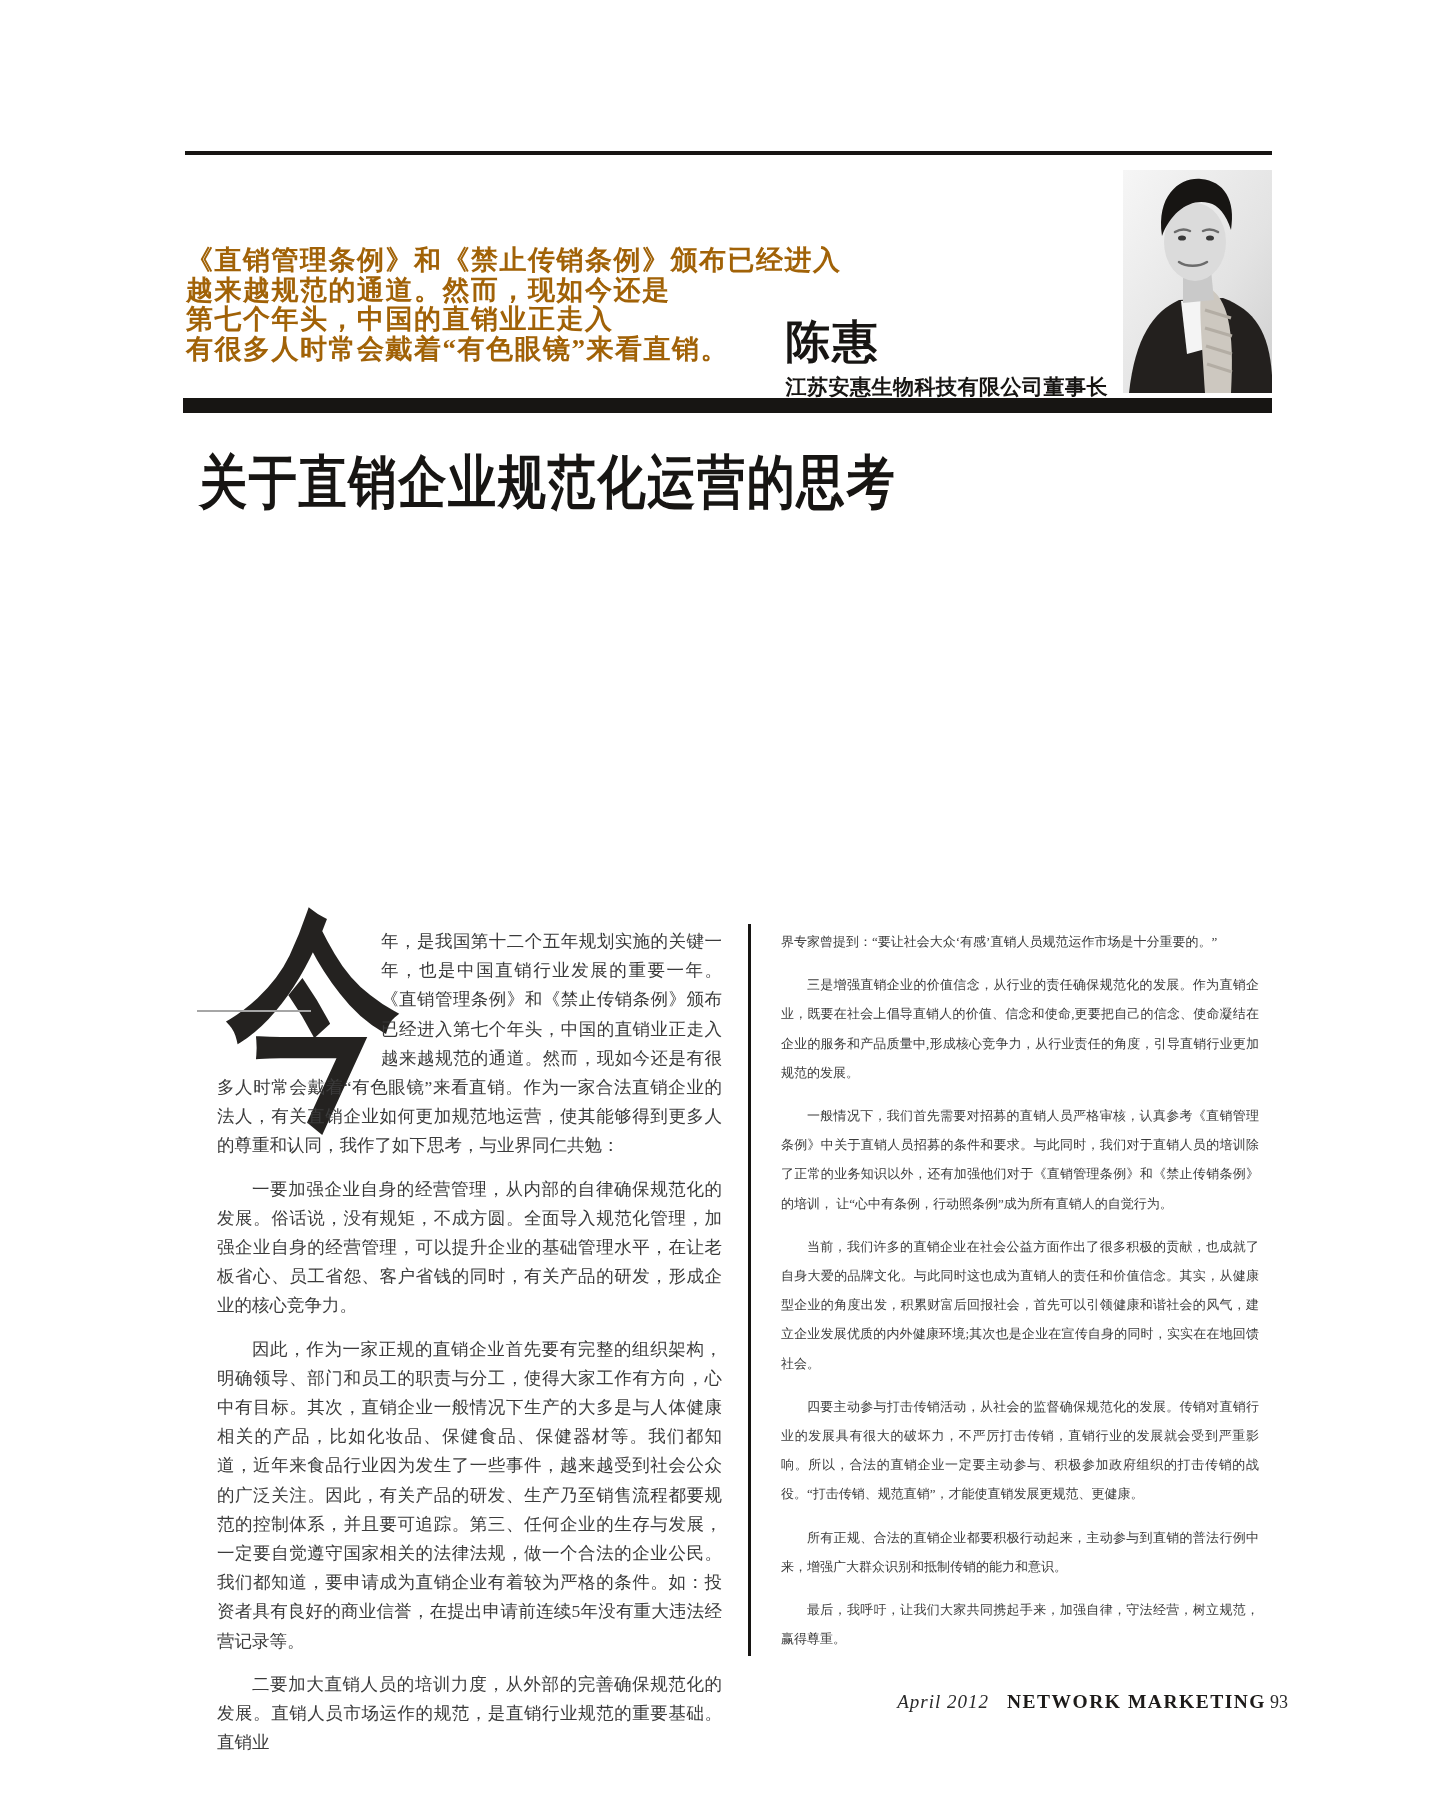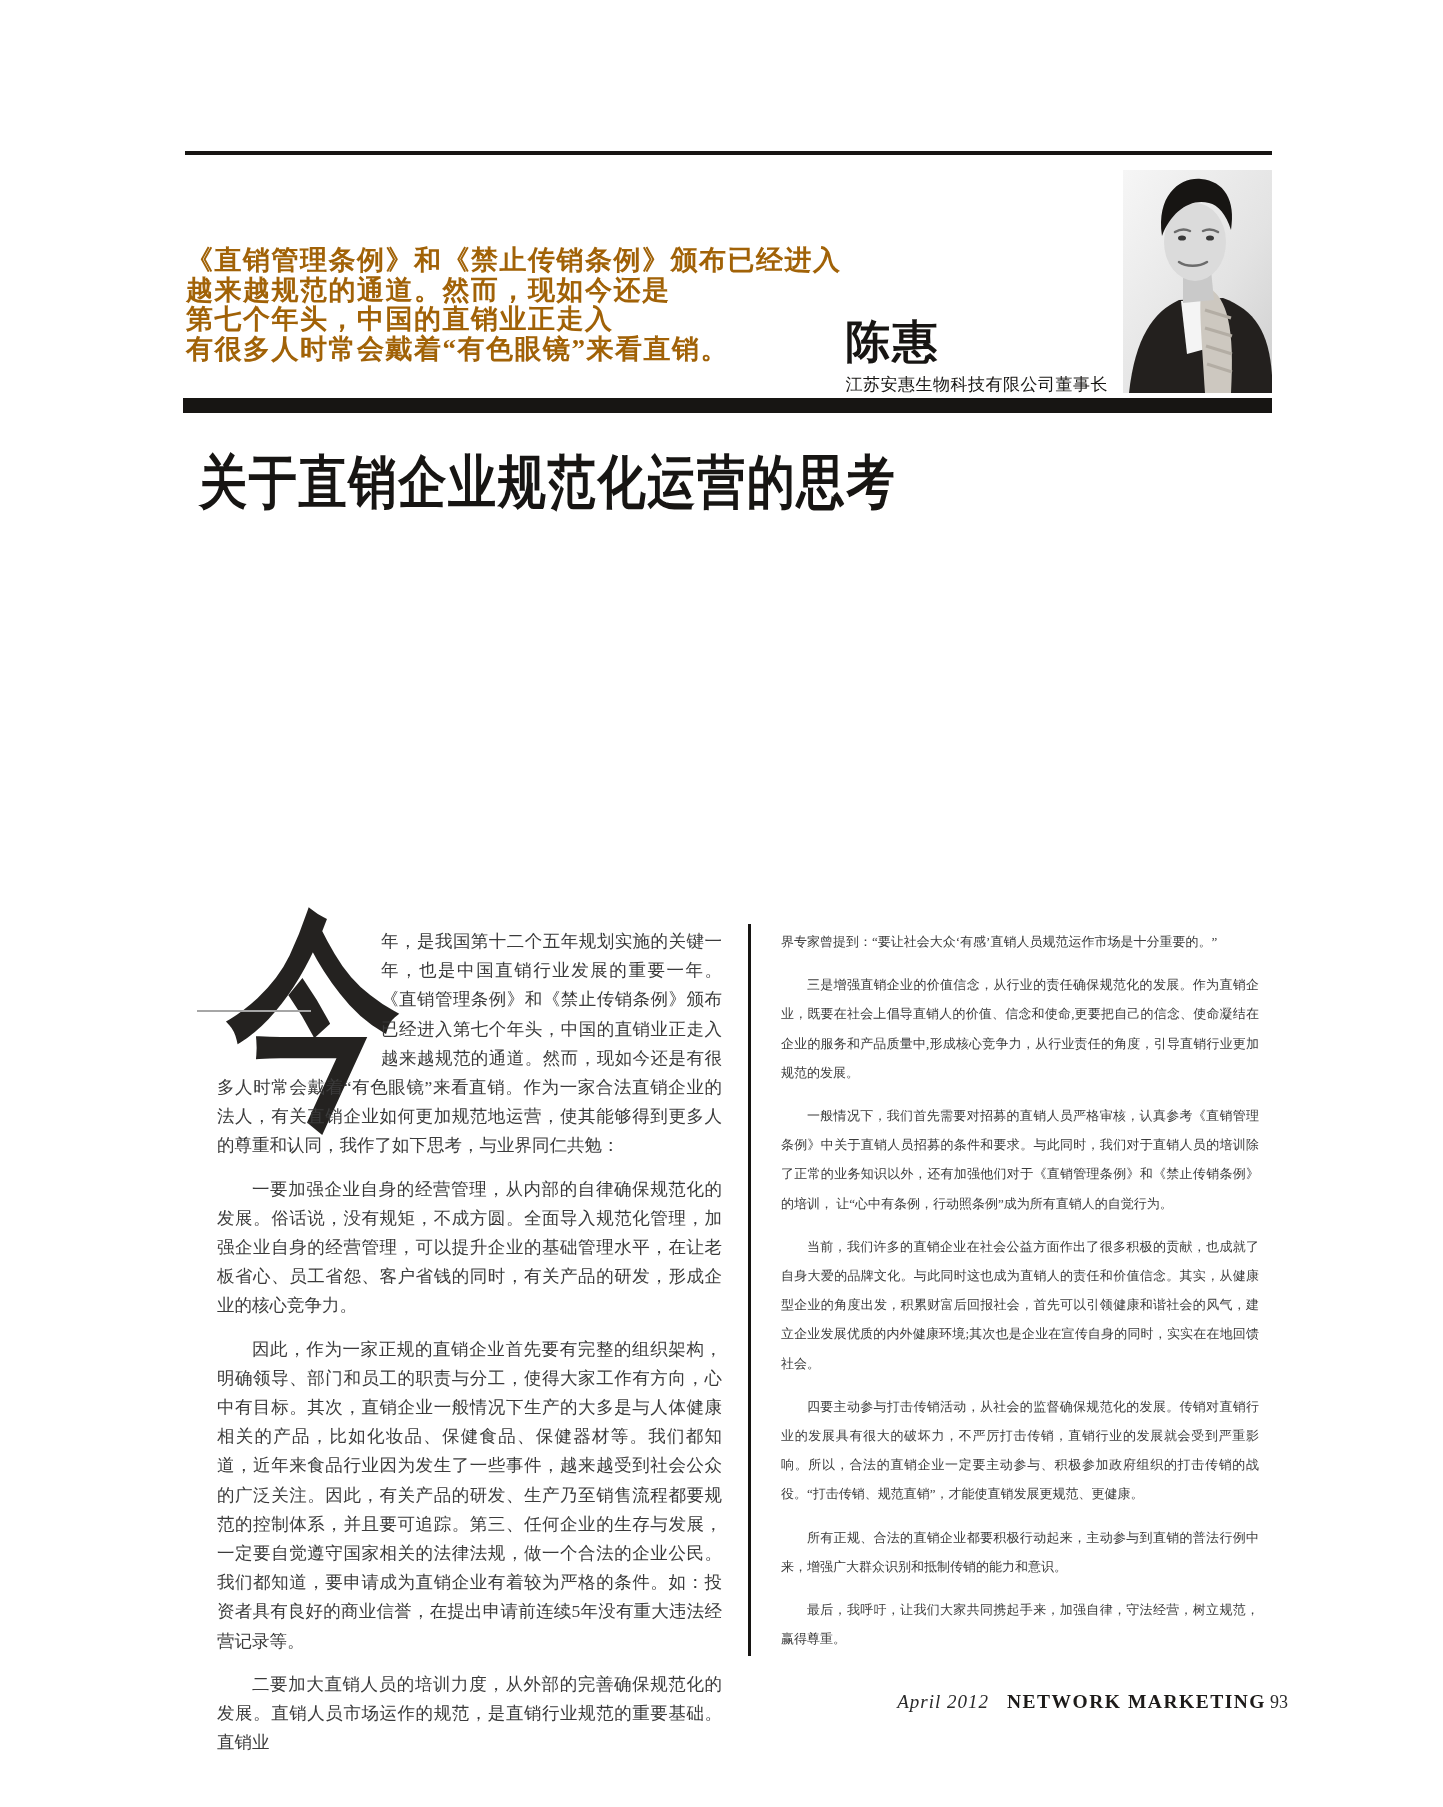--- a/index.html
+++ b/index.html
@@ -21,21 +21,21 @@
   
   .quote{left:186px;top:246px;color:#a16207;}
   .quote div{
     font-weight:900;font-size:27px;line-height:29.5px;
     letter-spacing:1.5px;white-space:nowrap;
   }
 
   
   .author{right:335px;top:290px;text-align:left;color:#171513;margin-top:28px;}
   .author-name{font-size:45px;font-weight:900;line-height:48px;letter-spacing:2px;}
-  .author-title{font-size:17px;font-weight:400;margin-top:7px;letter-spacing:0.5px;}
+  .author-title{font-size:21px;font-weight:700;margin-top:7px;letter-spacing:0.5px;}
 
   
   .photo{left:1123px;top:170px;width:149px;height:223px;}
   .photo svg{display:block;width:149px;height:223px;}
 
   
   .article-title{
     left:199px;top:452px;color:#171513;
     font-size:58px;font-weight:900;line-height:62px;
     letter-spacing:2px;white-space:nowrap;

